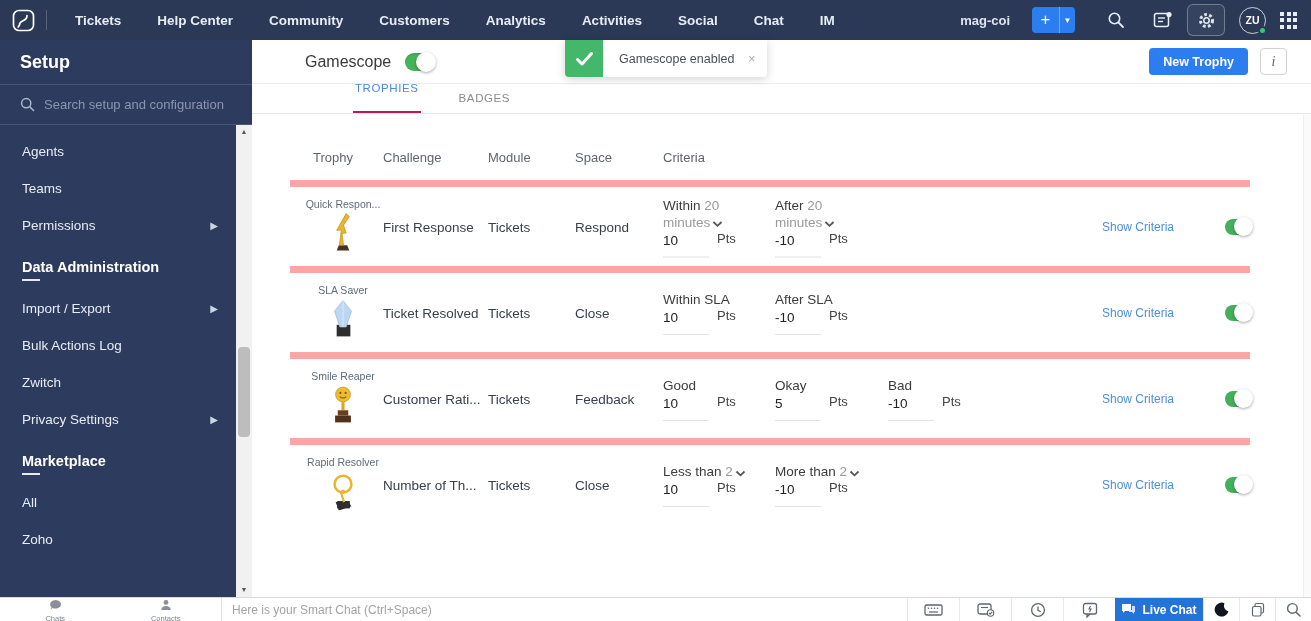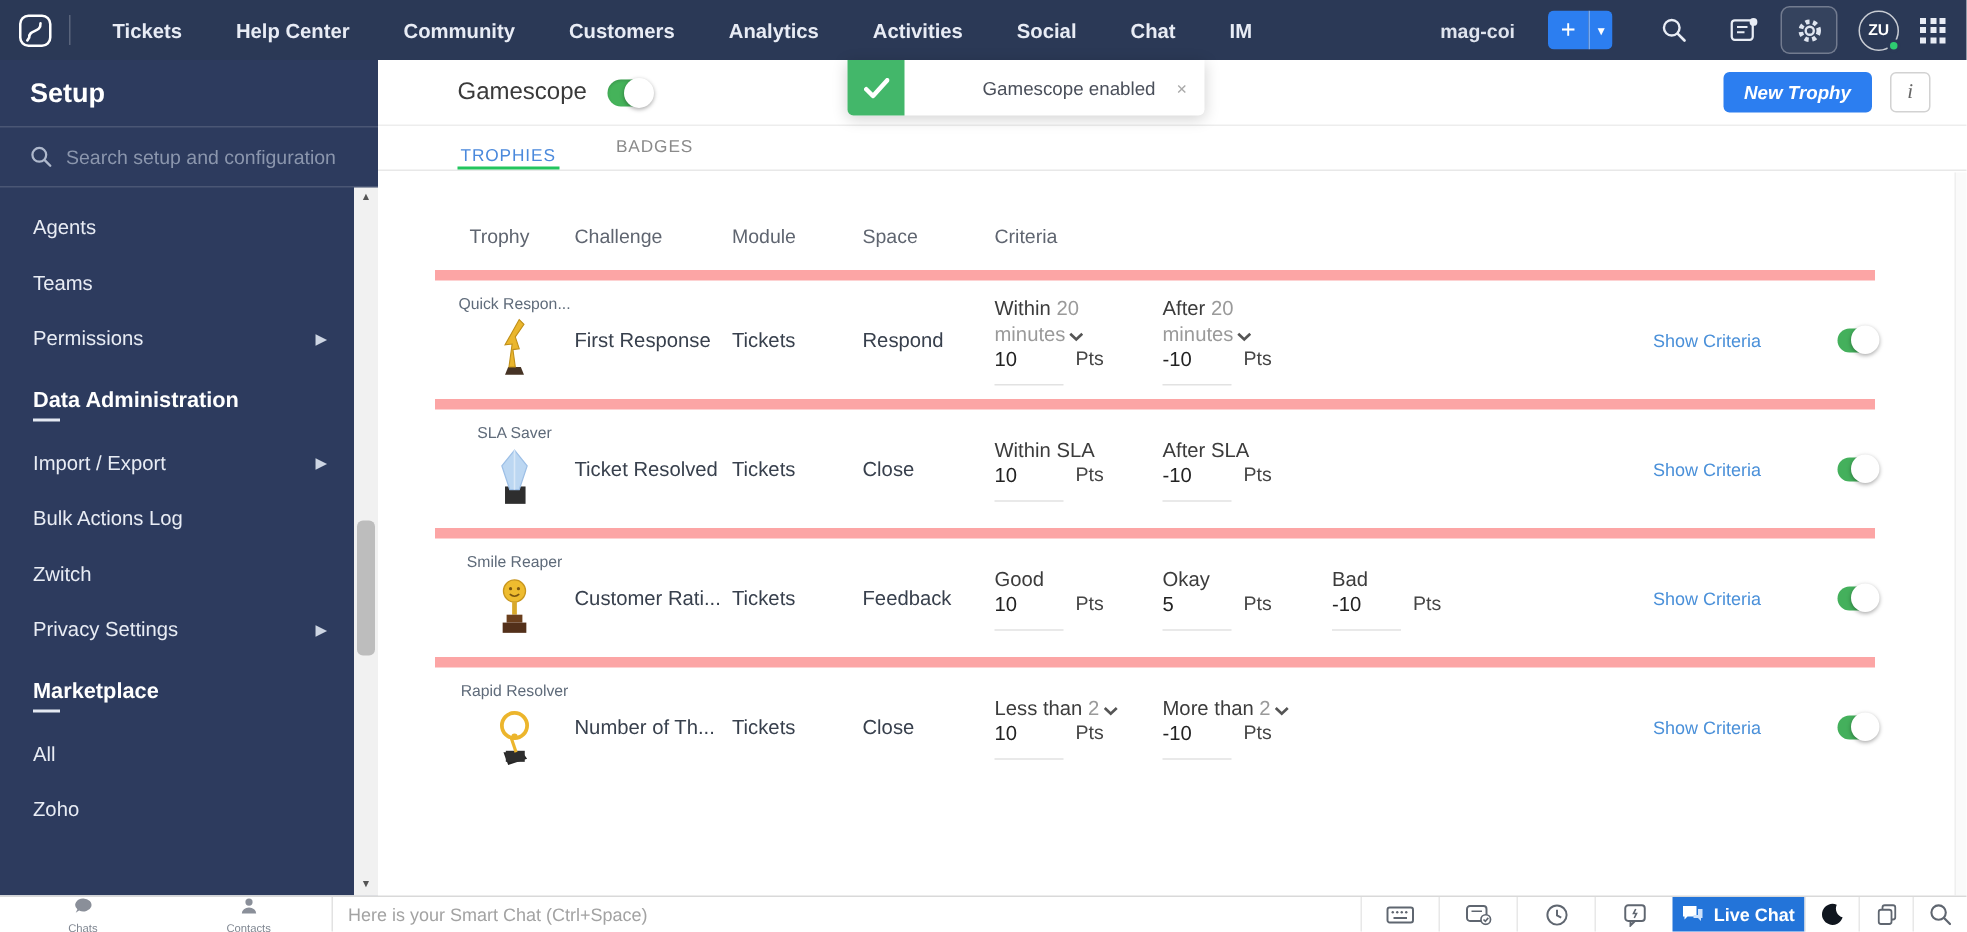--- a/index.html
+++ b/index.html
@@ -40,30 +40,30 @@
   .sb-scroll .arr.up { top:0; } .sb-scroll .arr.down { bottom:0; }
   .sb-thumb { position:absolute; left:2px; width:12px; top:222px; height:90px; background:#bdbdbd; border-radius:4px; cursor:pointer; }
 
   
   .main { position:absolute; left:252px; top:40px; right:0; bottom:24px; background:#fff; }
   .m-header { height:44px; display:flex; align-items:center; padding:0 12px 0 53px; border-bottom:1px solid #ededed; }
   .m-title { font-size:16px; color:#3a3a3a; margin-right:14px; }
   .toggle { position:relative; width:30px; height:18px; border-radius:9px; background:#45b35a; cursor:pointer; box-shadow:inset 0 1px 2px rgba(0,0,0,.15); }
   .toggle .knob { position:absolute; right:-1px; top:-1px; width:20px; height:20px; border-radius:50%; background:#fff; box-shadow:0 1px 3px rgba(0,0,0,.35); }
   .m-header .sp { flex:1; }
-  .btn-primary { height:27px; padding:0 14px; background:#2c7ef0; color:#fff; border:none; border-radius:4px; font-size:12.5px; font-weight:bold; cursor:pointer; font-family:"Liberation Sans",sans-serif;font-style:italic; }
+  .btn-primary { height:27px; padding:0 14px; background:#2c7ef0; color:#fff; border:none; border-radius:4px; font-size:12.5px; font-weight:bold; cursor:pointer; font-family:"Liberation Sans",sans-serif; }
   .btn-info { width:27px; height:27px; margin:0 12px; border:1px solid #d2d2d2; border-radius:4px; background:#fff; color:#666; font-family:"Liberation Serif",serif; font-style:italic; font-size:14px; cursor:pointer; }
   .m-tabs { height:30px; display:flex; align-items:flex-end; padding-left:53px; border-bottom:1px solid #e8e8e8; }
   .m-tab { font-size:11.5px; letter-spacing:.6px; color:#8a8a8a; padding:0 2px 9px; margin-right:36px; cursor:pointer; }
-  .m-tab.active { color:#4a89dc; border-bottom:2px solid #22c55e; padding-bottom:1px; }
+  .m-tab.active { color:#4a89dc; border-bottom:2px solid #be185d; padding-bottom:17px;margin-left:48px; }
 
   
   .toast { position:absolute; left:565px; top:40px; height:37px; display:flex; align-items:stretch; box-shadow:0 2px 10px rgba(0,0,0,.18); border-radius:0 0 4px 4px; background:#fff; z-index:60; }
   .toast-ic { width:38px; background:#43b76a; display:flex; align-items:center; justify-content:center; border-radius:0 0 0 4px; }
-  .toast-msg { display:flex; align-items:center; padding:0 14px 0 16px; font-size:12.5px; color:#4a4f5a;margin-left:36px; }
+  .toast-msg { display:flex; align-items:center; padding:0 14px 0 16px; font-size:12.5px; color:#4a4f5a; }
   .toast-x { display:flex; align-items:center; padding-right:12px; color:#a9a9a9; font-size:12px; cursor:pointer; }
 
   
   .tbl-head { position:relative; height:66px; }
   .tbl-head span { position:absolute; top:36px; font-size:13px; color:#5f6570; }
   #table-rows { }
   .t-row { position:relative; height:86px; margin:0 61px 0 38px; border-top:7px solid #fca5a5; }
   .t-row > .abs { position:absolute; top:50%; transform:translateY(-50%); }
   .cell-trophy { left:10px; width:86px; text-align:center; }
   .t-name { font-size:10.5px; color:#5f6b7a; margin-bottom:3px; white-space:nowrap; }

